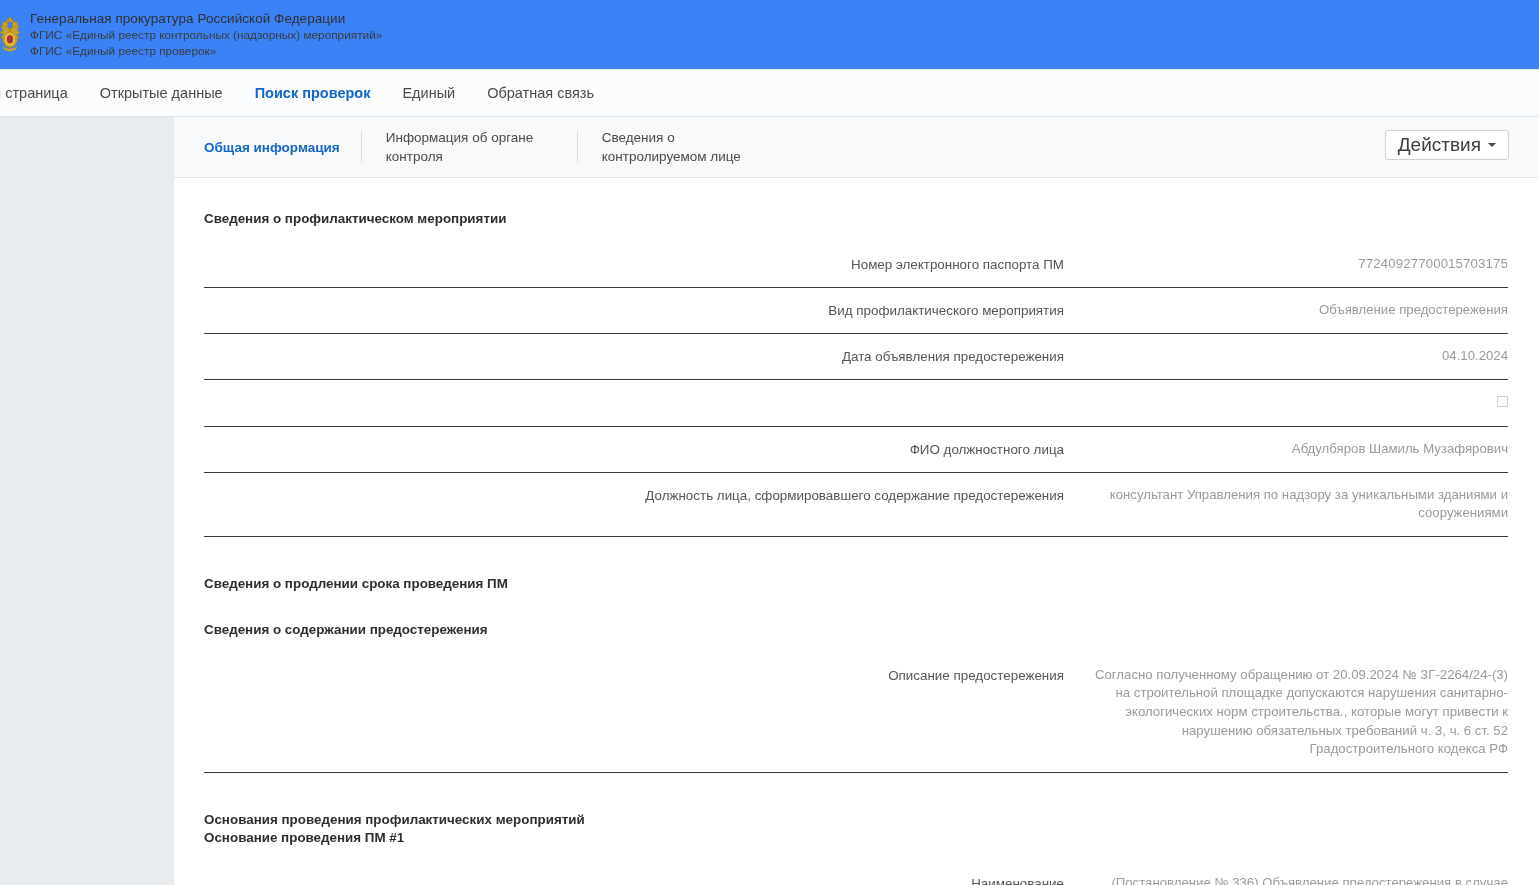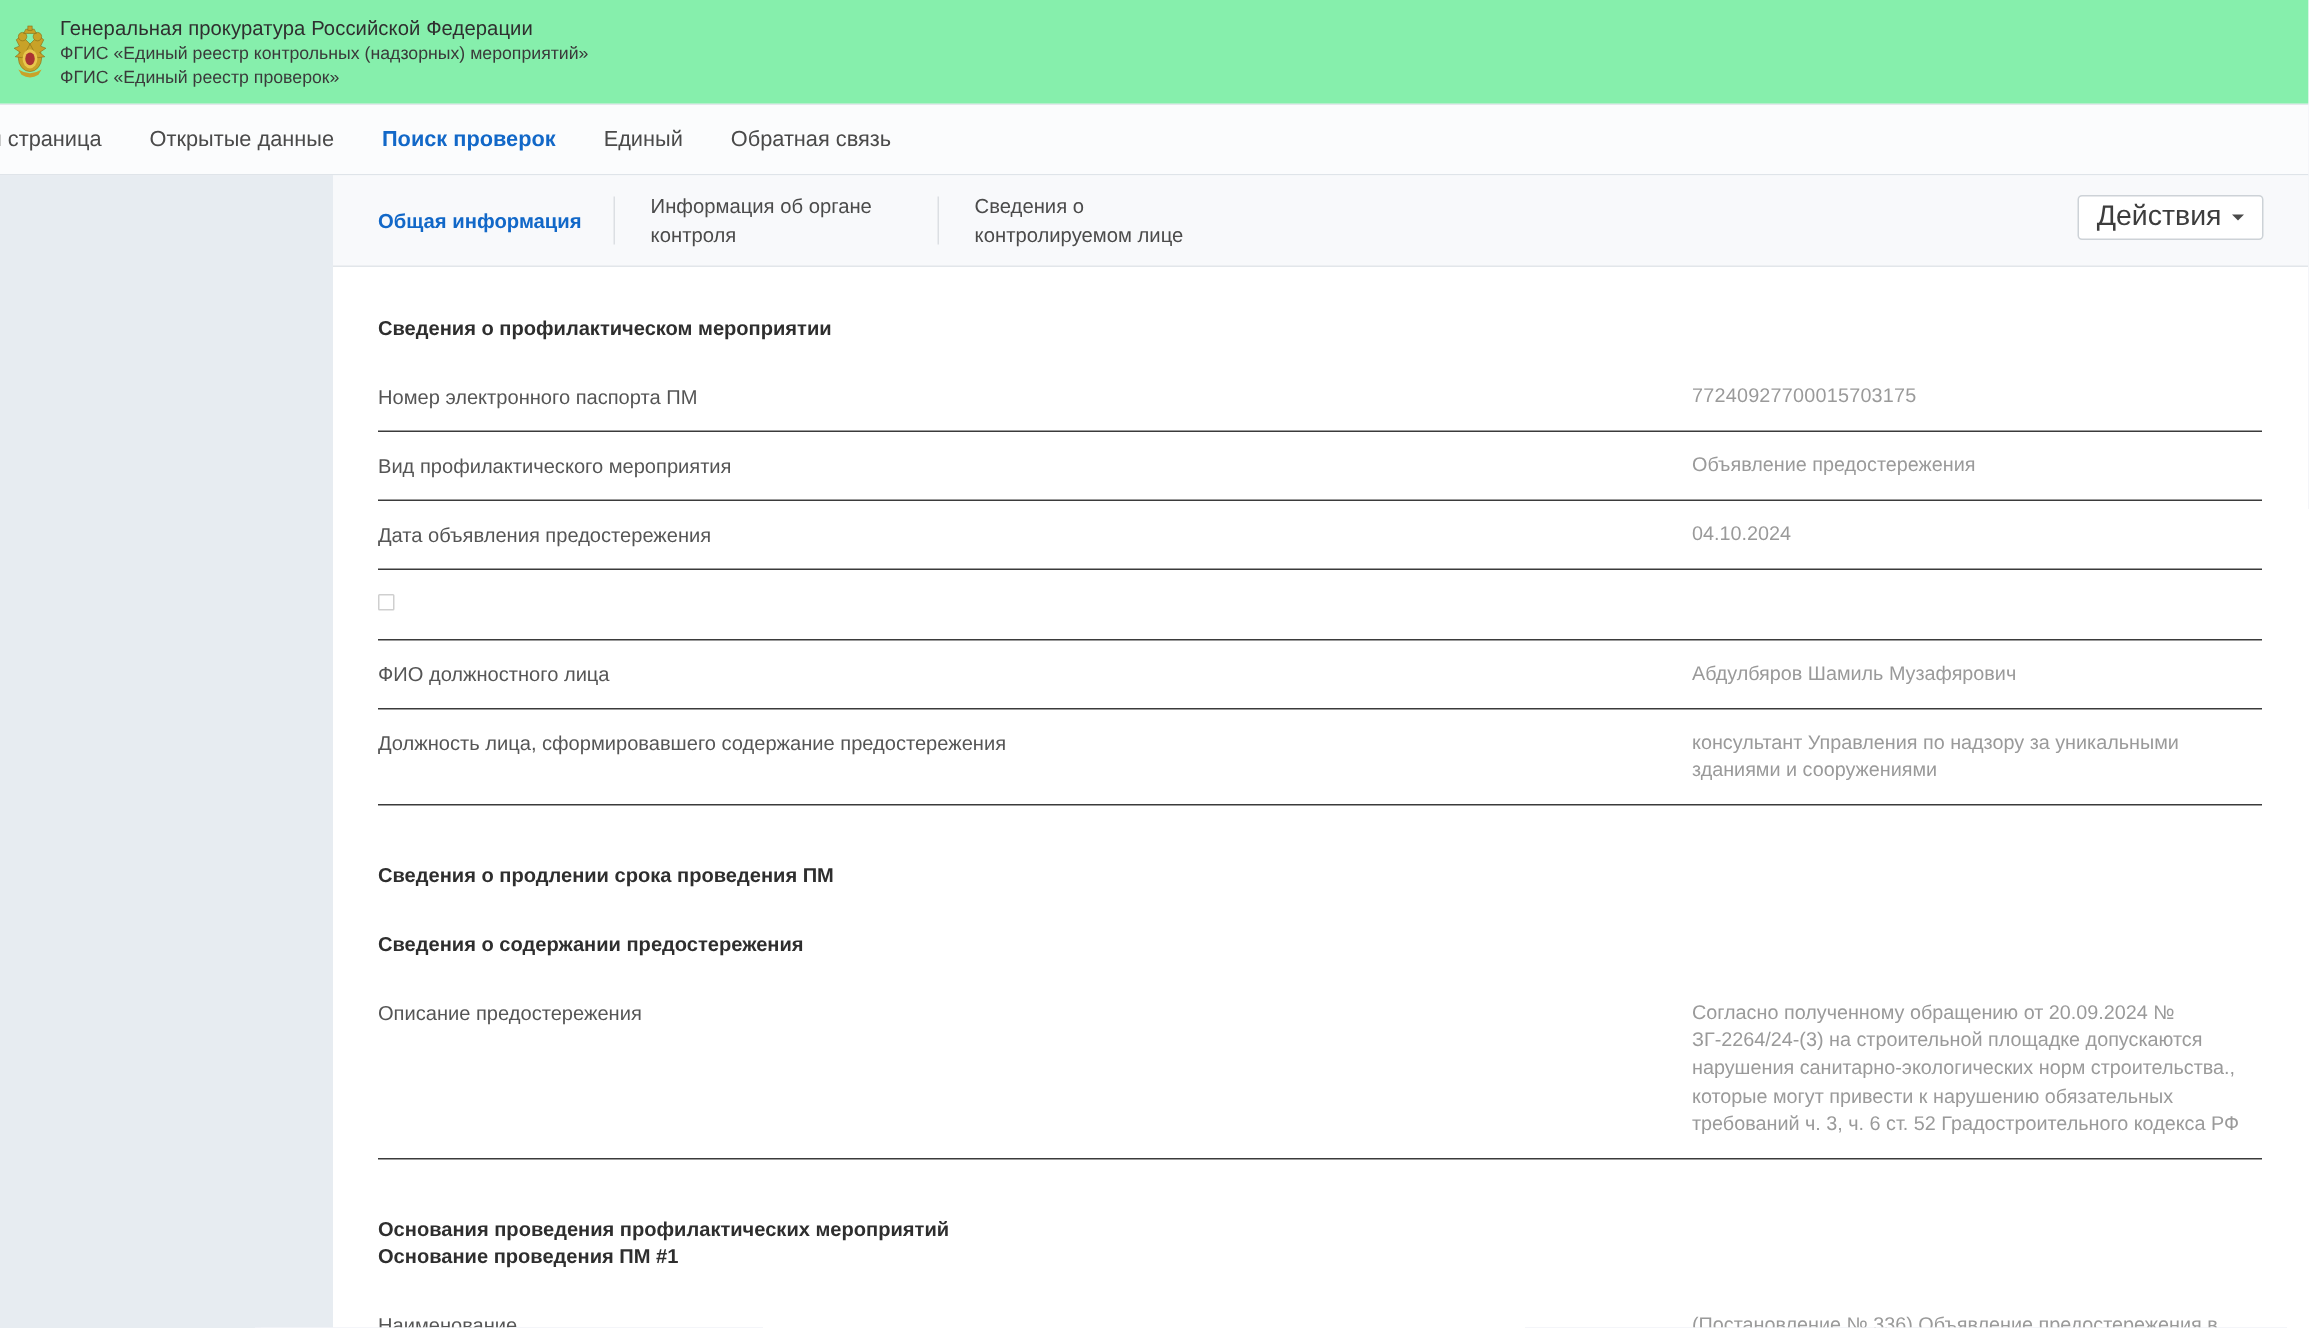--- a/index.html
+++ b/index.html
@@ -11,24 +11,24 @@
   body {
     font-family: "Liberation Sans", "DejaVu Sans", sans-serif;
     background: #e7ecf1;
     color: #2b2b2b;
     -webkit-font-smoothing: antialiased;
   }
 
   
   .site-header {
     height: 69px;
-    background: #86efac;
-    display: flex;
-    align-items: center;
-    padding-left: 14px;
+    background: #3b82f6;
+    display: flex;
+    align-items: center;
+    padding-left: 4px;
     position: relative;
   }
   .emblem-wrap {
     width: 24px;
     height: 56px;
     margin-left: -6px;
     margin-right: 8px;
     flex: 0 0 auto;
     display: flex;
     align-items: center;
@@ -75,21 +75,20 @@
     line-height: 46px;
   }
   .nav-item.first { padding-left: 0; margin-left: -54px; }
   .nav-item.active { color: #1268c8; font-weight: bold; }
 
   
   .page-body {
     display: flex;
     height: calc(885px - 69px - 48px);
     background: #e7ecf1;
-    gap: 48px;
   }
   .left-gutter {
     width: 174px;
     flex: 0 0 174px;
     background: #e7ecf1;
   }
   .content-card {
     flex: 1 1 auto;
     background: #ffffff;
     overflow: hidden;
@@ -167,20 +166,21 @@
     line-height: 18px;
   }
   .section-block { margin-bottom: 0; }
 
   .row {
     display: flex;
     align-items: flex-start;
     border-bottom: 1px solid #3b3b3b;
     padding: 13px 0 13px 0;
     min-height: 39px;
+    text-align: right;
   }
   .row.no-border { border-bottom: none; }
   .row-label {
     flex: 0 0 876px;
     font-size: 13.4px;
     color: #555555;
     line-height: 19px;
     padding-right: 16px;
   }
   .row-value {

